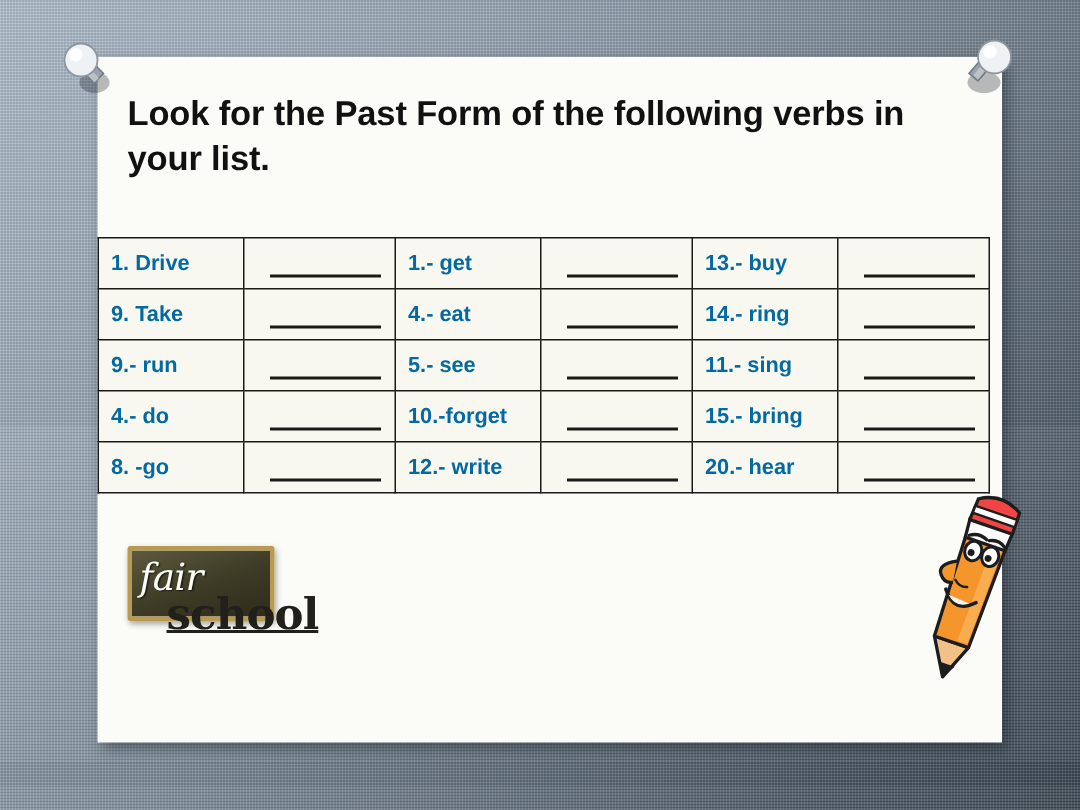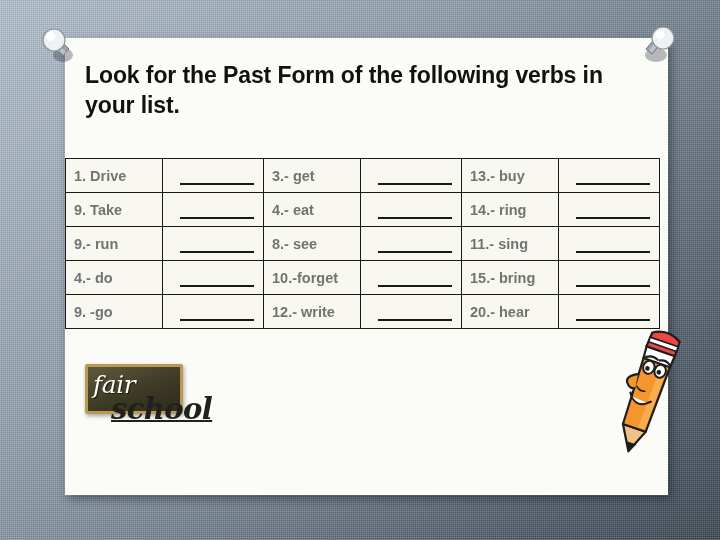--- a/index.html
+++ b/index.html
@@ -79,21 +79,21 @@
   #verb-table td {
     border: 1.6px solid #1a1a16;
     height: 33px;
     padding: 0 0 0 8px;
     vertical-align: middle;
     background: #f8f8f1;
   }
   td.verb-cell {
     font-size: 14.5px;
     font-weight: bold;
-    color: #737373;
+    color: #0369a1;
     white-space: nowrap;
   }
   td.blank-cell {
     padding: 0;
     text-align: center;
   }
   .blank-line {
     display: block;
     width: 74px;
     height: 0;
@@ -143,21 +143,20 @@
     color: #fdfdf8;
     letter-spacing: -0.5px;
     text-shadow: 1px 1px 1px rgba(0,0,0,0.6);
   }
   #logo-school {
     position: absolute;
     left: 34px;
     top: 36px;
     font-family: "DejaVu Serif", serif;
     font-size: 29px;
-    font-style: italic;
     font-weight: bold;
     color: #22201a;
     letter-spacing: -0.6px;
     text-decoration: underline;
     text-decoration-thickness: 2px;
   }
 
   
   #pencil {
     position: absolute;
@@ -185,21 +184,21 @@
         <col class="c-verb">
           <col class="c-blank">
       </colgroup>
       <tbody>
 
         <tr>
           <td class="verb-cell">1. Drive</td>
           <td class="blank-cell">
               <span class="blank-line"></span>
             </td>
-          <td class="verb-cell">3.- get</td>
+          <td class="verb-cell">1.- get</td>
           <td class="blank-cell">
               <span class="blank-line"></span>
             </td>
           <td class="verb-cell">13.- buy</td>
           <td class="blank-cell">
               <span class="blank-line"></span>
             </td>
         </tr>
 
         <tr>
@@ -215,21 +214,21 @@
           <td class="blank-cell">
               <span class="blank-line"></span>
             </td>
         </tr>
 
         <tr>
           <td class="verb-cell">9.- run</td>
           <td class="blank-cell">
               <span class="blank-line"></span>
             </td>
-          <td class="verb-cell">8.- see</td>
+          <td class="verb-cell">5.- see</td>
           <td class="blank-cell">
               <span class="blank-line"></span>
             </td>
           <td class="verb-cell">11.- sing</td>
           <td class="blank-cell">
               <span class="blank-line"></span>
             </td>
         </tr>
 
         <tr>
@@ -242,21 +241,21 @@
               <span class="blank-line"></span>
             </td>
           <td class="verb-cell">15.- bring</td>
           <td class="blank-cell">
               <span class="blank-line"></span>
             </td>
         </tr>
 
 
         <tr>
-          <td class="verb-cell">9. -go</td>
+          <td class="verb-cell">8. -go</td>
           <td class="blank-cell">
               <span class="blank-line"></span>
             </td>
           <td class="verb-cell">12.- write</td>
           <td class="blank-cell">
               <span class="blank-line"></span>
             </td>
           <td class="verb-cell">20.- hear</td>
           <td class="blank-cell">
               <span class="blank-line"></span>

